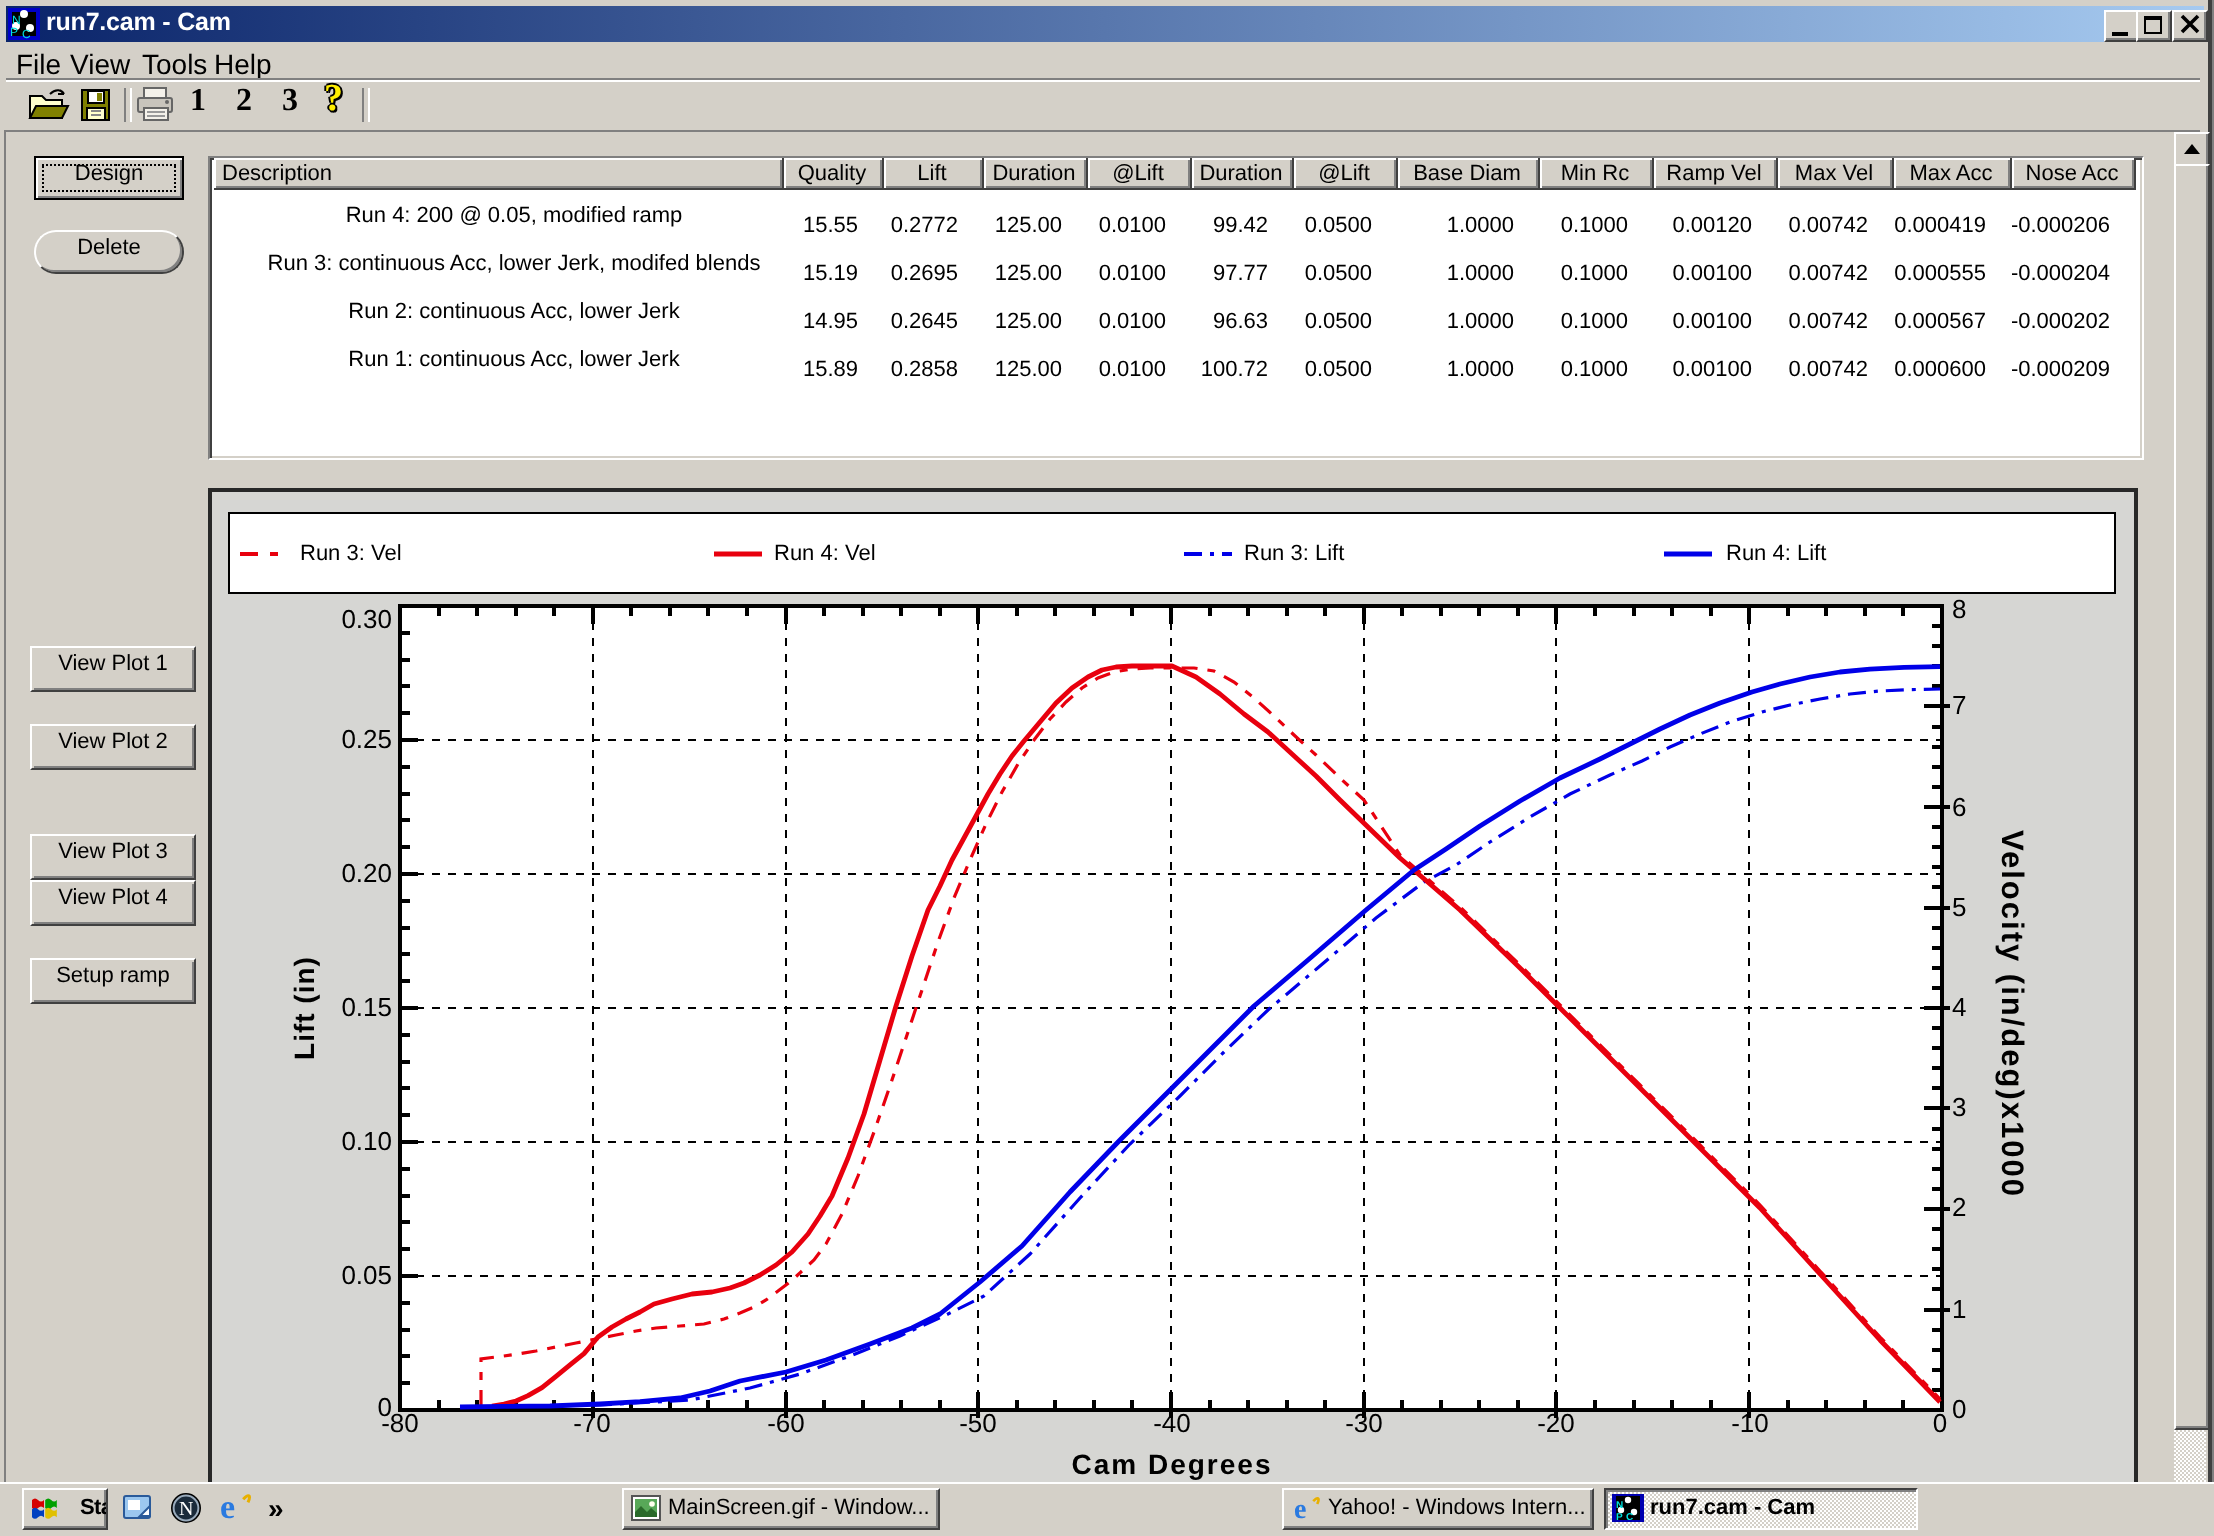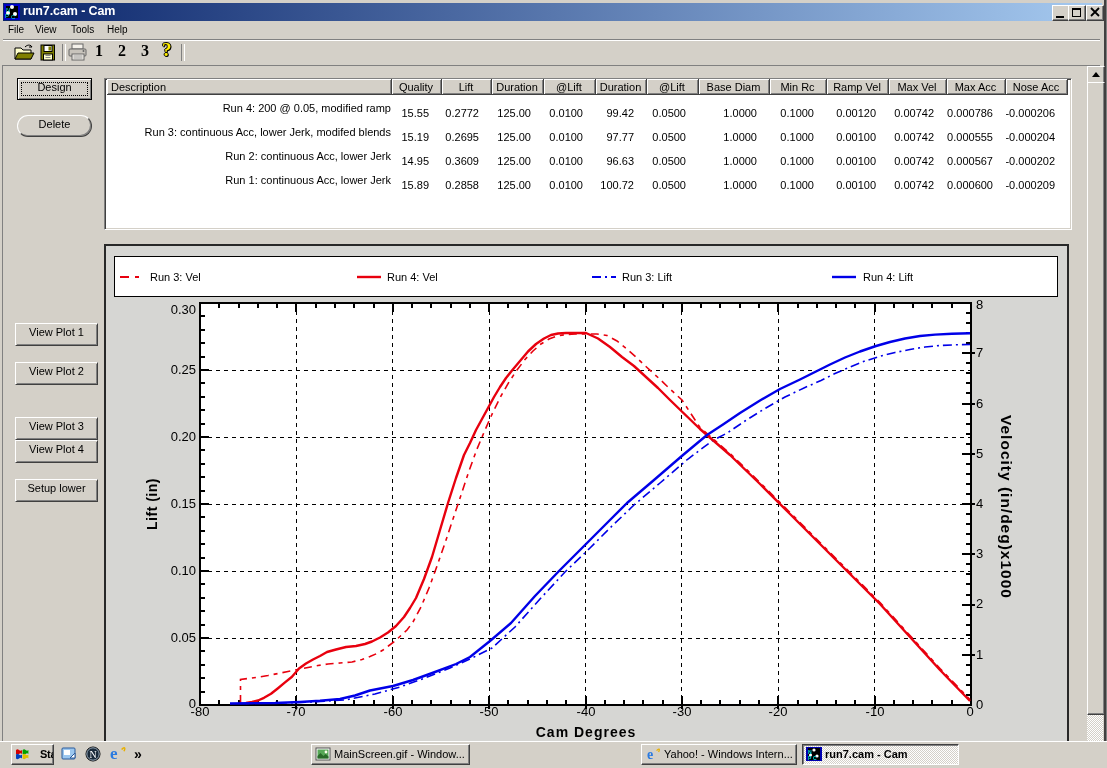--- a/index.html
+++ b/index.html
@@ -10,21 +10,21 @@
 
 #titlebar{left:3px;top:3px;width:1099px;height:18px;
   background:linear-gradient(to right,#0a246a,#a6caf0);}
 #titleicon{left:4px;top:4px;width:16px;height:16px;}
 #titletext{left:23px;top:4px;color:#fff;font-weight:bold;font-size:12.5px;letter-spacing:-0.1px;}
 .winbtn{top:5px;width:16px;height:14px;background:#d4d0c8;
   border:1px solid;border-color:#fff #404040 #404040 #fff;
   box-shadow:inset -1px -1px 0 #808080;
   font-size:10px;text-align:center;line-height:12px;color:#000;}
 
-#menubar{left:3px;top:21px;width:1099px;height:18px;background:#d4d0c8;font-size:10px;}
+#menubar{left:3px;top:21px;width:1099px;height:18px;background:#d4d0c8;font-size:14px;}
 .menuitem{top:3px;}
 
 #tbsep1{left:3px;top:39px;width:1099px;height:1px;background:#808080;}
 #tbsep2{left:3px;top:40px;width:1099px;height:1px;background:#fff;}
 #toolbar{left:3px;top:41px;width:1099px;height:23px;background:#d4d0c8;}
 .tsep{top:3px;width:2px;height:17px;border-left:1px solid #808080;border-right:1px solid #fff;}
 .tnum{top:1px;font-family:"Liberation Serif",serif;font-weight:bold;font-size:16px;color:#000;}
 
 #clienttop{left:2px;top:65px;width:1102px;height:1px;background:#808080;}
 #clientleft{left:2px;top:65px;width:1px;height:676px;background:#808080;}
@@ -43,21 +43,21 @@
 
 #lview{left:104px;top:78px;width:966px;height:150px;background:#fff;
   border:1px solid;border-color:#808080 #fff #fff #808080;
   box-shadow:inset 1px 1px 0 #404040, inset -1px -1px 0 #d4d0c8;}
 #ltable{position:absolute;left:2px;top:0px;border-collapse:collapse;table-layout:fixed;font-size:11px;}
 #ltable th{background:#d4d0c8;font-weight:normal;height:15px;padding:0;
   border-right:1px solid #404040;border-bottom:1px solid #404040;
   box-shadow:inset 1px 1px 0 #fff, inset -1px 0 0 #808080,inset 0 -1px 0 #808080;
   overflow:hidden;white-space:nowrap;margin-top:12px;}
 #ltable td{padding:12px 12px 0 0;height:12px;line-height:12px;text-align:right;overflow:hidden;white-space:nowrap;}
-#ltable td.desc{text-align:right;padding:2px 0 0 16px;}
+#ltable td.desc{text-align:center;padding:2px 0 0 16px;}
 
 #panel{left:104px;top:244px;width:961px;height:524px;background:#d6d6d3;border:2px solid #282828;}
 #legend{left:114px;top:256px;width:942px;height:39px;background:#fff;border:1px solid #000;font-size:11px;}
 .legtxt{top:13px;}
 
 #sbar{left:1087px;top:66px;width:16px;height:675px;
   background:repeating-conic-gradient(#fff 0% 25%, #d4d0c8 0% 50%) 0 0/2px 2px;}
 #sbup{left:1087px;top:66px;width:16px;height:16px;background:#d4d0c8;
   border:1px solid;border-color:#fff #404040 #404040 #fff;box-shadow:inset -1px -1px 0 #808080;}
 #sbthumb{left:1087px;top:82px;width:16px;height:631px;background:#d4d0c8;
@@ -137,21 +137,21 @@
 <div class="abs" id="rborder1"></div>
 <div class="abs" id="rborder2"></div>
 <div class="abs" id="rborder3"></div>
 
 <div class="abs" id="btnDesign"><div class="focus"></div><span>Design</span></div>
 <div class="abs btn3d" style="left:17px;top:115px;width:73px;height:20px;border-radius:11px;"><span>Delete</span></div>
 <div class="abs btn3d" style="left:15px;top:323px;width:81px;height:21px;"><span>View Plot 1</span></div>
 <div class="abs btn3d" style="left:15px;top:362px;width:81px;height:21px;"><span>View Plot 2</span></div>
 <div class="abs btn3d" style="left:15px;top:401px;width:81px;height:21px;margin-top:16px;"><span>View Plot 3</span></div>
 <div class="abs btn3d" style="left:15px;top:440px;width:81px;height:21px;"><span>View Plot 4</span></div>
-<div class="abs btn3d" style="left:15px;top:479px;width:81px;height:21px;"><span>Setup lower</span></div>
+<div class="abs btn3d" style="left:15px;top:479px;width:81px;height:21px;"><span>Setup ramp</span></div>
 
 <div class="abs" id="lview">
 <table id="ltable">
 <colgroup>
           <col style="width:284px">
           <col style="width:50px">
           <col style="width:50px">
           <col style="width:52px">
           <col style="width:52px">
           <col style="width:51px">
@@ -184,42 +184,42 @@
             <td>15.55</td>
             <td>0.2772</td>
             <td>125.00</td>
             <td>0.0100</td>
             <td>99.42</td>
             <td>0.0500</td>
             <td>1.0000</td>
             <td>0.1000</td>
             <td>0.00120</td>
             <td>0.00742</td>
-            <td>0.000786</td>
+            <td>0.000419</td>
             <td>-0.000206</td>
           </tr>
 <tr>
             <td class="desc">Run 3: continuous Acc, lower Jerk, modifed blends</td>
             <td>15.19</td>
             <td>0.2695</td>
             <td>125.00</td>
             <td>0.0100</td>
             <td>97.77</td>
             <td>0.0500</td>
             <td>1.0000</td>
             <td>0.1000</td>
             <td>0.00100</td>
             <td>0.00742</td>
             <td>0.000555</td>
             <td>-0.000204</td>
           </tr>
 <tr>
             <td class="desc">Run 2: continuous Acc, lower Jerk</td>
             <td>14.95</td>
-            <td>0.3609</td>
+            <td>0.2645</td>
             <td>125.00</td>
             <td>0.0100</td>
             <td>96.63</td>
             <td>0.0500</td>
             <td>1.0000</td>
             <td>0.1000</td>
             <td>0.00100</td>
             <td>0.00742</td>
             <td>0.000567</td>
             <td>-0.000202</td>

